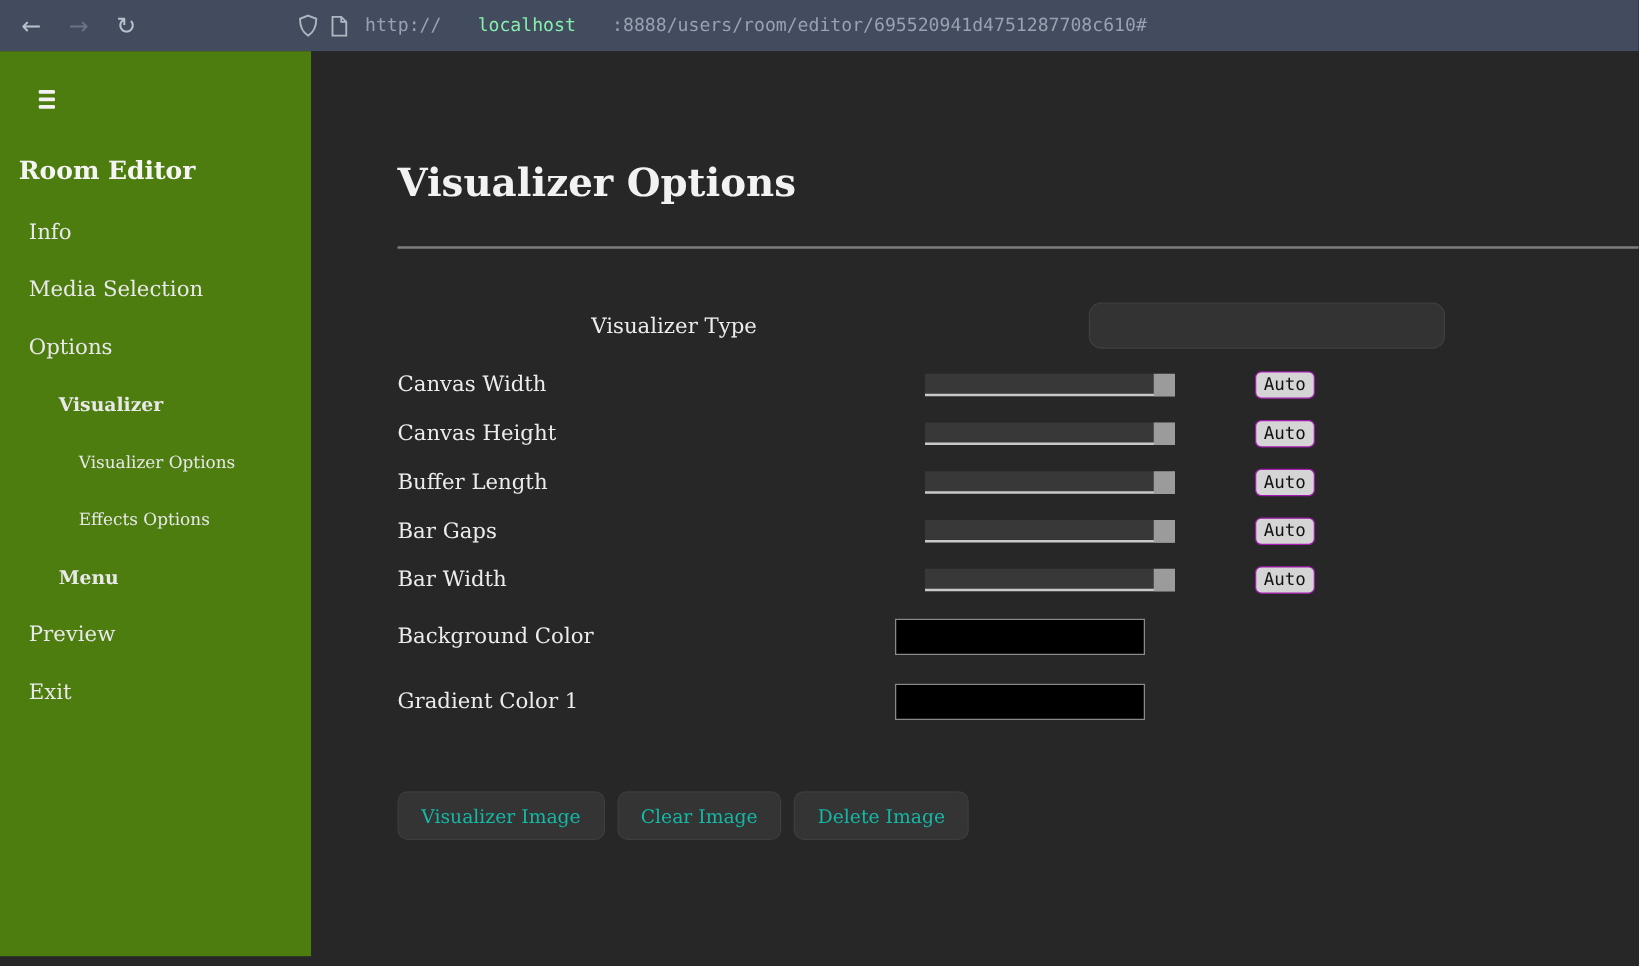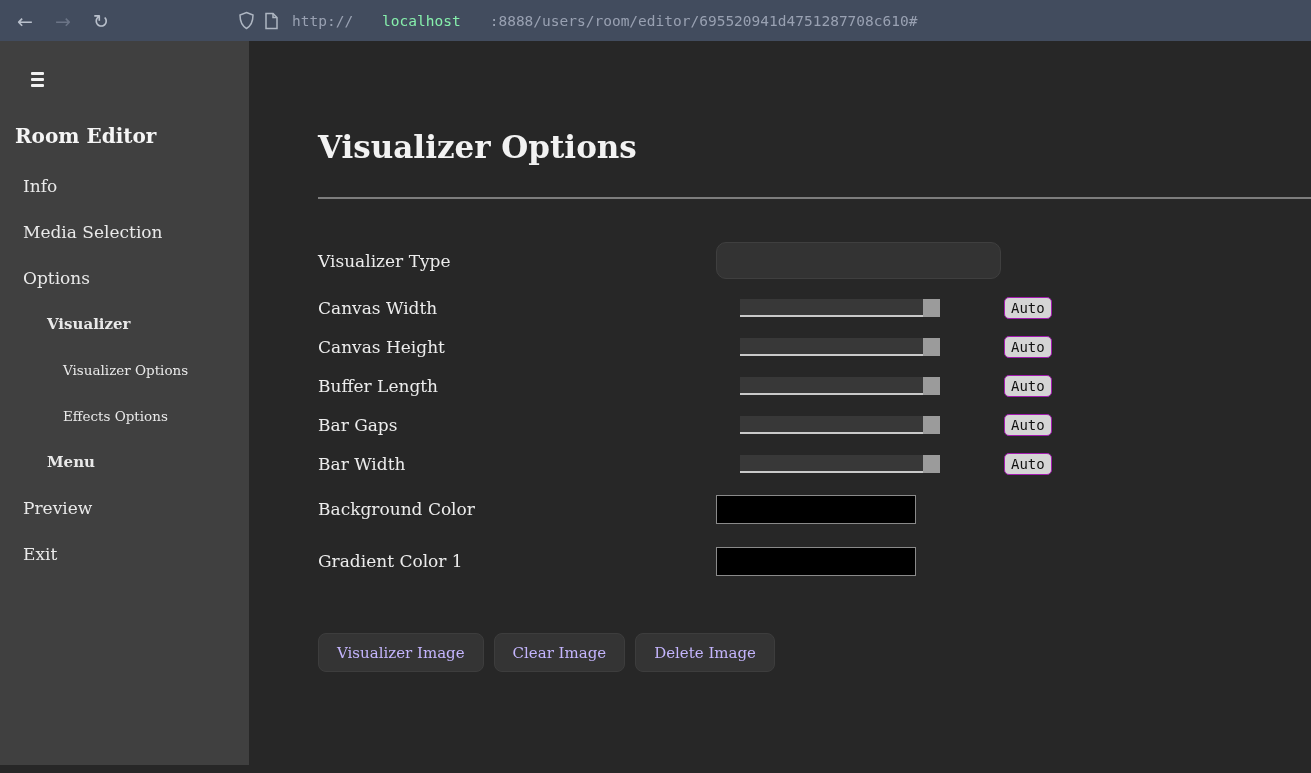--- a/index.html
+++ b/index.html
@@ -27,21 +27,21 @@
   .toolbar .nav-icon.disabled { color:#6b7486; }
   .toolbar .site-icons { display:flex; align-items:center; margin-left:124px; gap:9px; }
   .toolbar .svg-icon { display:flex; align-items:center; color:#aeb6c2; }
   .urlbar { display:flex; align-items:baseline; margin-left:13px; font-size:14.5px; white-space:nowrap;gap:29px; }
   .url-dim  { color:#99a1b2; }
   .url-host { color:#86efac; font-weight:normal; }
 
   
   .sidebar {
     position:absolute; top:41px; left:0; bottom:8px; width:249px;
-    background:#404040;
+    background:#4d7c0f;
   }
   .hamburger { margin:31px 0 0 31px; width:13px; cursor:pointer; }
   .hamburger .bar { display:block; width:13px; height:3px; background:#f2f2f2; margin-bottom:3px; border-radius:1px; }
   .hamburger .bar:last-child { margin-bottom:0; }
   .sidebar-title {
     margin:36px 0 0 15px;
     font-size:20px; font-weight:bold; color:#f5f5f5; line-height:27px;
   }
   .nav-list { list-style:none; margin-top:13px; }
   .nav-list li {
@@ -60,21 +60,21 @@
   .page-title {
     margin-top:86px; font-size:31px; font-weight:bold;
     color:#f2f2f2; line-height:40px;
   }
   .rule { margin-top:30px; height:2px; background:#7d7d7d; border:none; }
 
   .form { margin-top:43px; }
   .row { display:flex; align-items:center; }
   .row-label { width:398px; font-size:17px; color:#ececec; }
 
-  .type-row { height:37px; margin-bottom:9px; }
+  .type-row { height:37px; margin-bottom:9px;justify-content:center; }
   .select-box {
     width:285px; height:37px;
     background:#333333; border:1px solid #3f3f3f; border-radius:10px;
     cursor:pointer; color:#dddddd; font-size:15px; padding:0 12px;
     display:flex; align-items:center;
   }
 
   .slider-row { height:39px;gap:24px; }
   .slider-track {
     position:relative; width:200px; height:18px;
@@ -97,21 +97,21 @@
   .color-row:first-of-type { margin-top:6px; }
   .color-swatch {
     width:200px; height:29px;
     background:#000; border:1px solid #8a8a8a; cursor:pointer;
   }
 
   .buttons-row { margin-top:46px; display:flex; gap:10px; }
   .img-btn {
     height:39px; padding:0 18px;
     background:#343434; border:1px solid #3d3d3d; border-radius:8px;
-    color:#c4b5fd; font-family:"DejaVu Serif", serif; font-size:15px;
+    color:#14b8a6; font-family:"DejaVu Serif", serif; font-size:15px;
     cursor:pointer; display:flex; align-items:center;
   }
 </style>
 </head>
 <body>
 
 <div class="toolbar">
   <span class="nav-icon">←</span>
   <span class="nav-icon disabled">→</span>
   <span class="nav-icon">↻</span>

